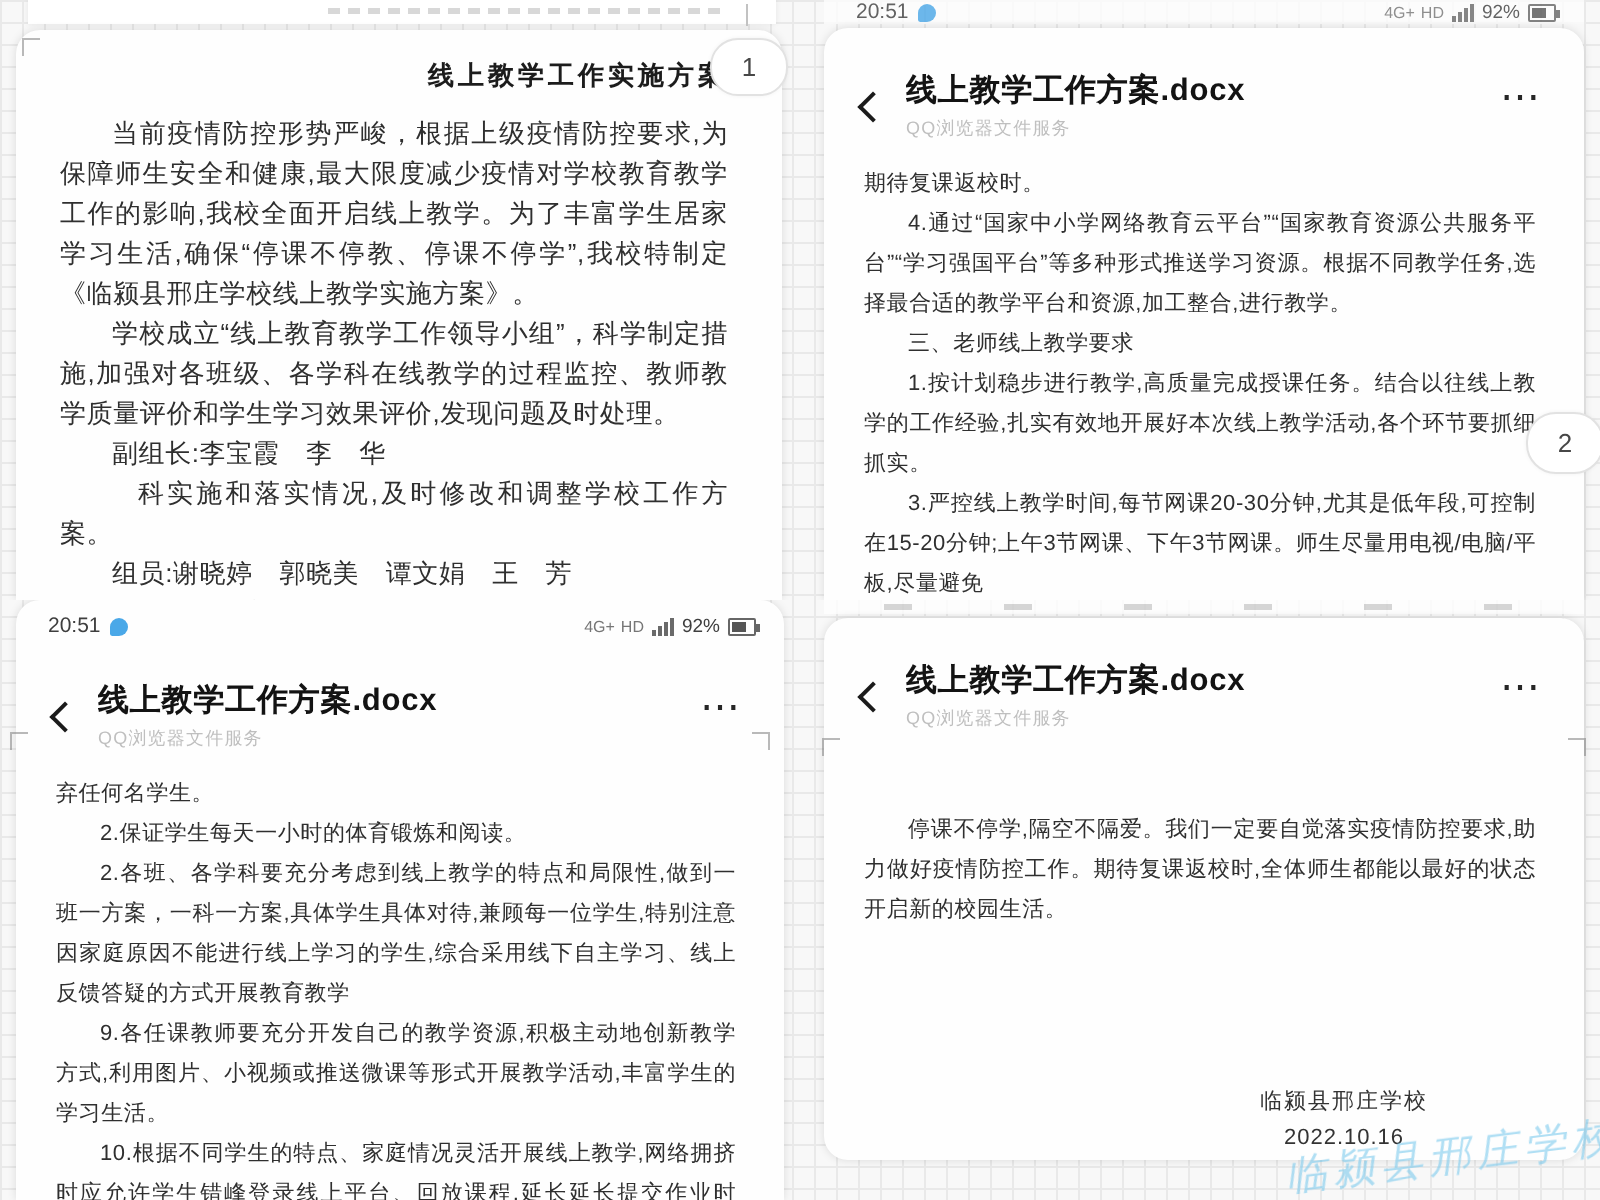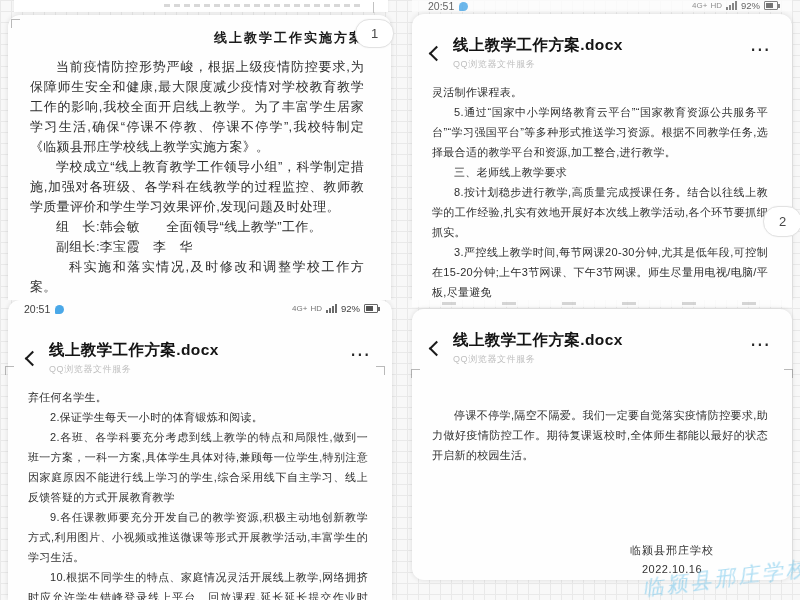--- a/index.html
+++ b/index.html
@@ -25,21 +25,21 @@
   .card4{left:12px;top:9px;width:380px;height:271px;border-radius:12px}
 
   
   .doc-body{padding:4px 24px 0 20px}
   .doc-body p{margin:0;font-size:11px;line-height:20px;text-align:justify;color:#2f2f2f;letter-spacing:.3px}
   .card1 p{margin:0;font-size:13px;line-height:20px;text-align:justify;color:#2f2f2f;letter-spacing:.3px}
   .ind2{text-indent:2em}.ind3{text-indent:3em}.ind4{text-indent:4em}
   .doc1-title{text-align:right;font-size:13px;font-weight:700;letter-spacing:2px;color:#1c1c1c;margin:4px 0 10px}
 
   
-  .statusbar{display:flex;justify-content:space-between;align-items:flex-start;padding:3px 14px 0 16px;height:16px;color:#555}
+  .statusbar{display:flex;justify-content:space-between;align-items:flex-end;padding:3px 14px 0 16px;height:16px;color:#555}
   .sb-left{display:flex;align-items:center;gap:5px}
   .sb-time{font-size:10.5px;color:#3e3e3e}
   .sb-icon-chat{width:9px;height:9px;border-radius:50% 50% 50% 12%;background:#4aa8e8}
   .sb-right{display:flex;align-items:center;gap:3px}
   .sb-mini{font-size:8px;font-weight:400;color:#767676;letter-spacing:0}
   .sb-bars{display:flex;align-items:flex-end;gap:1px;margin:0 1px}
   .sb-bars i{display:block;width:2px;background:#6a6a6a}
   .sb-pct{font-size:9.5px;color:#3e3e3e}
   .sb-batt{width:12px;height:7px;border:1px solid #666;border-radius:1px;position:relative;margin-left:1px}
   .sb-batt::before{content:"";position:absolute;left:1px;top:1px;bottom:1px;width:7px;background:#555}
@@ -85,21 +85,20 @@
 <div class="cell" id="cell-tl">
   <div class="peek-strip">
     <div class="peek-dashes"></div>
   </div>
   <div class="tick"></div>
   <div class="crop c-tl" style="left:11px;top:19px"></div>
   <div class="card card1">
     <div class="doc1-title">线上教学工作实施方案</div>
     <p class="ind2">当前疫情防控形势严峻，根据上级疫情防控要求,为保障师生安全和健康,最大限度减少疫情对学校教育教学工作的影响,我校全面开启线上教学。为了丰富学生居家学习生活,确保“停课不停教、停课不停学”,我校特制定《临颍县邢庄学校线上教学实施方案》。</p>
     <p class="ind2">学校成立“线上教育教学工作领导小组”，科学制定措施,加强对各班级、各学科在线教学的过程监控、教师教学质量评价和学生学习效果评价,发现问题及时处理。</p>
-    <p class="ind2">组　长:韩会敏　　全面领导“线上教学”工作。</p>
     <p class="ind2">副组长:李宝霞　李　华</p>
     <p class="ind3">科实施和落实情况,及时修改和调整学校工作方案。</p>
     <p class="ind2">组员:谢晓婷　郭晓美　谭文娟　王　芳</p>
     <p class="ind4">各班班主任</p>
     <p class="ind2">各教研组、各班线上教学计划制定和教学落实 收集本学科、本班级</p>
   </div>
   <div class="page-badge badge-1">1</div>
 </div>
 
 <div class="cell" id="cell-tr">
@@ -124,24 +123,24 @@
   <div class="card card2">
     <div class="doc-header">
       <span class="back-icon"></span>
       <span class="hdr-text">
         <div class="hdr-title">线上教学工作方案.docx</div>
         <div class="hdr-sub">QQ浏览器文件服务</div>
       </span>
       <span class="menu-icon">⋯</span>
     </div>
     <div class="doc-body">
-      <p>灵活制作课程表。</p>
-      <p class="ind2">5.通过“国家中小学网络教育云平台”“国家教育资源公共服务平台”“学习强国平台”等多种形式推送学习资源。根据不同教学任务,选择最合适的教学平台和资源,加工整合,进行教学。</p>
+      <p>期待复课返校时。</p>
+      <p class="ind2">4.通过“国家中小学网络教育云平台”“国家教育资源公共服务平台”“学习强国平台”等多种形式推送学习资源。根据不同教学任务,选择最合适的教学平台和资源,加工整合,进行教学。</p>
       <p class="ind2">三、老师线上教学要求</p>
-      <p class="ind2">8.按计划稳步进行教学,高质量完成授课任务。结合以往线上教学的工作经验,扎实有效地开展好本次线上教学活动,各个环节要抓细抓实。</p>
+      <p class="ind2">1.按计划稳步进行教学,高质量完成授课任务。结合以往线上教学的工作经验,扎实有效地开展好本次线上教学活动,各个环节要抓细抓实。</p>
       <p class="ind2">3.严控线上教学时间,每节网课20-30分钟,尤其是低年段,可控制在15-20分钟;上午3节网课、下午3节网课。师生尽量用电视/电脑/平板,尽量避免</p>
     </div>
   </div>
   <div class="page-badge badge-2">2</div>
 </div>
 
 <div class="cell" id="cell-bl">
   <div class="card card3">
     <div class="statusbar">
       <div class="sb-left">

